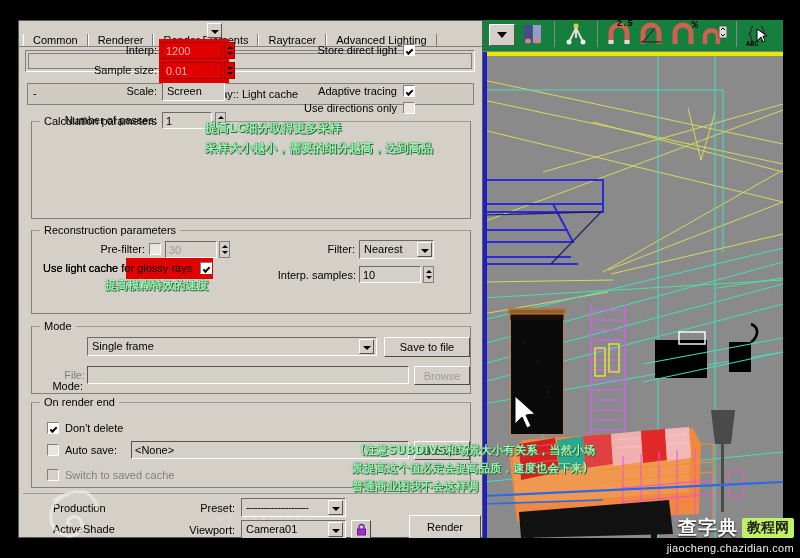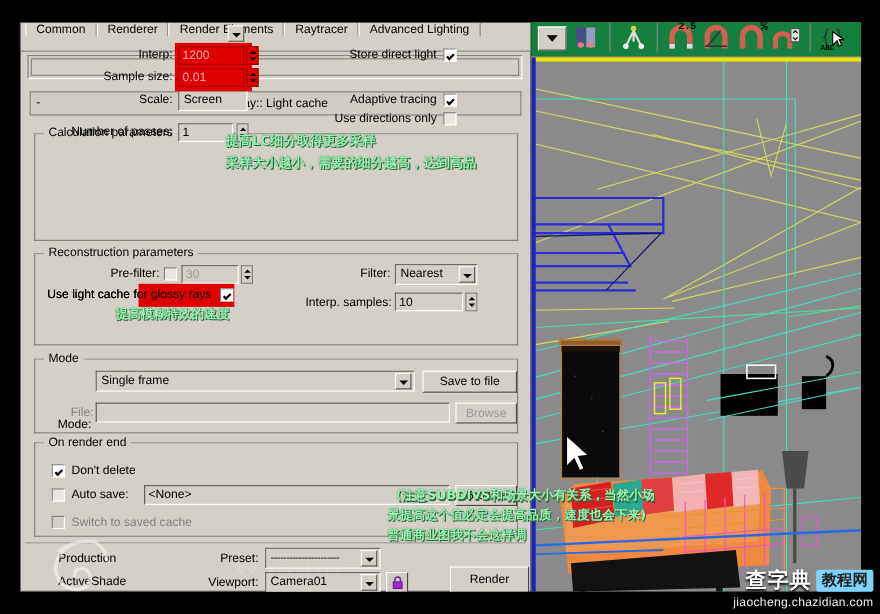--- a/index.html
+++ b/index.html
@@ -5,21 +5,21 @@
   html,body{margin:0;padding:0;background:#000;}
   body{width:800px;height:558px;overflow:hidden;
        font-family:"Liberation Sans","DejaVu Sans",sans-serif;font-size:11px;color:#000;}
   #root{position:relative;width:800px;height:558px;background:#000;}
 
   
   #leftpane{position:absolute;left:18px;top:20px;width:465px;height:518px;
             background:#d4d0c8;border:1px solid #5a5a5a;box-sizing:border-box;}
 
   .tabrow{position:relative;height:25px;background:#d4d0c8;border-bottom:1px solid #808080;
-          display:flex;align-items:flex-start;padding-left:4px;}
+          display:flex;align-items:flex-end;padding-left:4px;}
   .tab{display:flex;align-items:center;padding:0 9px;font-size:11px;color:#000;
        border-left:1px solid #fff;border-right:1px solid #808080;background:#d4d0c8;}
   .tab:first-child{border-left:1px solid #fff;}
 
   .innerframe{position:absolute;left:6px;top:29px;width:450px;height:22px;
               background:#d4d0c8;border:1px solid #808080;border-right-color:#fff;
               border-bottom-color:#fff;box-sizing:border-box;}
   .innerframe2{position:absolute;left:9px;top:32px;width:444px;height:16px;
               background:#d4d0c8;border:1px solid #808080;box-sizing:border-box;}
 
@@ -113,21 +113,21 @@
         font-family:"DejaVu Sans",sans-serif;letter-spacing:2px;}
   #wmLeft .sm{position:absolute;font-size:8px;color:#e8e8e8;letter-spacing:1px;
         font-family:"Liberation Sans",sans-serif;}
   #wmLeft .conch{position:absolute;left:0;top:2px;width:60px;height:58px;}
 
   #wmRight{right:6px;bottom:4px;text-align:right;}
   #wmRight .l1{display:flex;align-items:center;justify-content:flex-end;gap:4px;}
   #wmRight .cn{font-size:19px;font-weight:bold;color:#fff;
         font-family:Liberation Serif, serif;letter-spacing:1px;
         text-shadow:0 1px 2px #000;}
-  #wmRight .pill{background:#7dd3fc;color:#222;font-size:14px;font-weight:bold;
+  #wmRight .pill{background:#bef264;color:#222;font-size:14px;font-weight:bold;
         padding:1px 5px;border-radius:2px;font-family:"DejaVu Sans",sans-serif;}
   #wmRight .url{font-size:11px;color:#f0f0f0;margin-top:1px;letter-spacing:.3px;}
 </style>
 </head>
 <body>
 
 <div id="root">
 
   <div id="leftpane">
 

